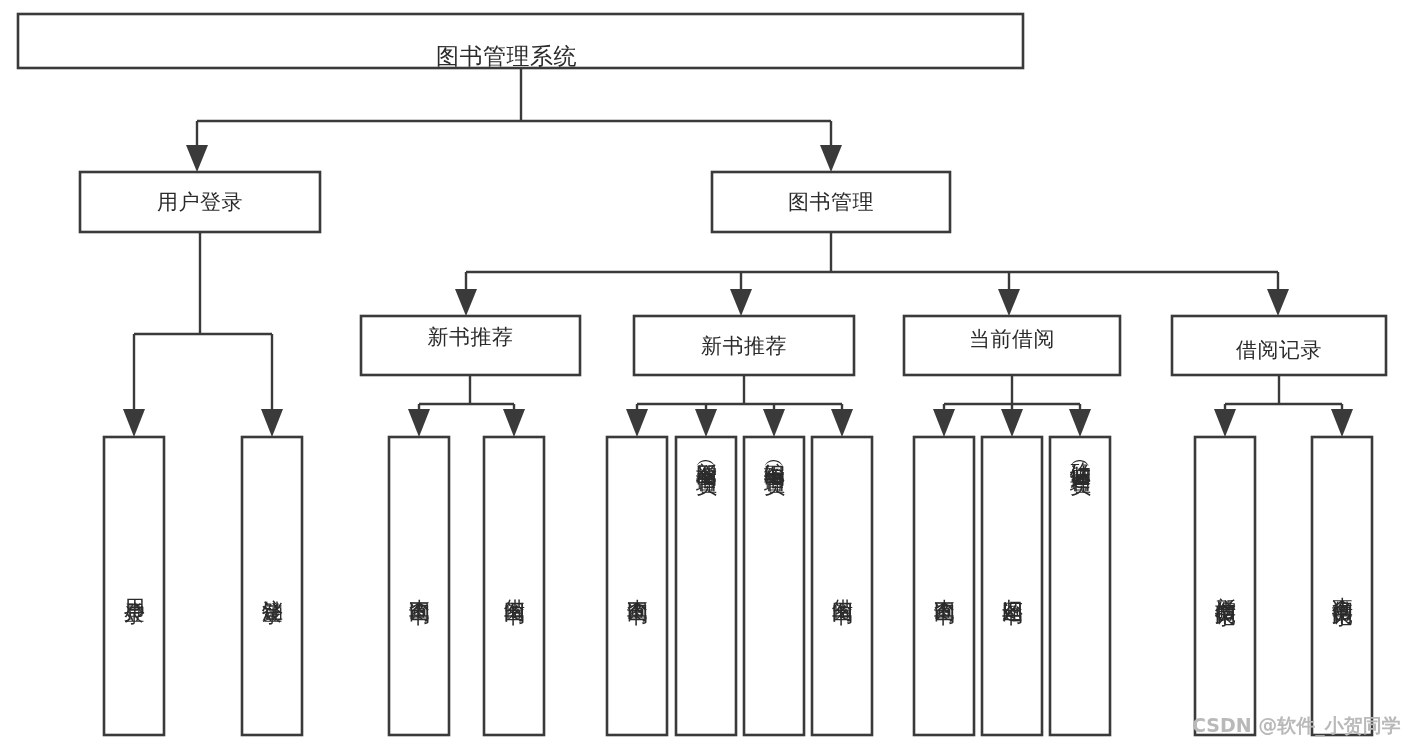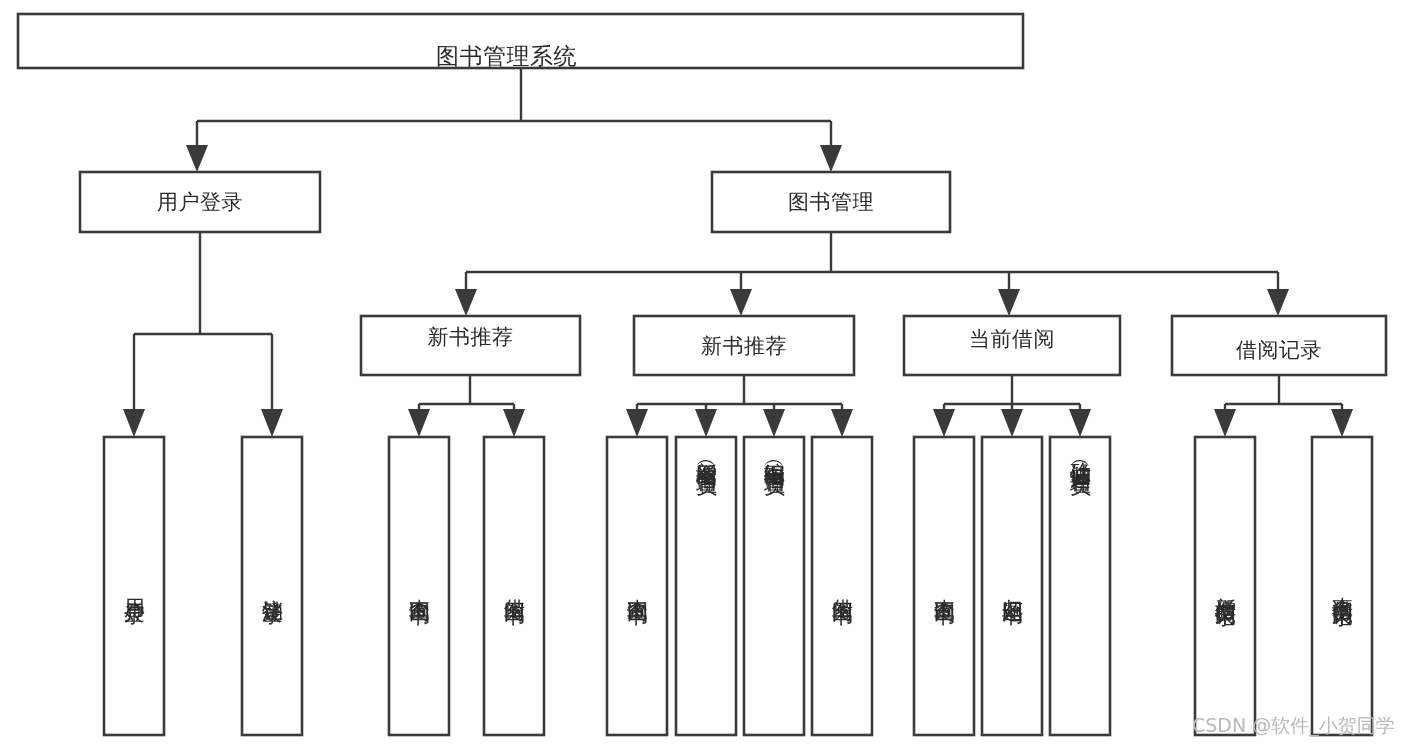--- a/index.html
+++ b/index.html
@@ -68,20 +68,21 @@
     display: block;
   }
   .watermark {
     position: absolute;
     left: 1192px;
     top: 713px;
     font-size: 19px;
     color: #b9b9b9;
     white-space: nowrap;
     pointer-events: none;
+    font-weight: bold;
   }
 </style>
 </head>
 <body>
 
 <div id="diagram-root">
 
   <svg class="diagram-canvas" viewBox="0 0 1405 747">
 
     <g>

